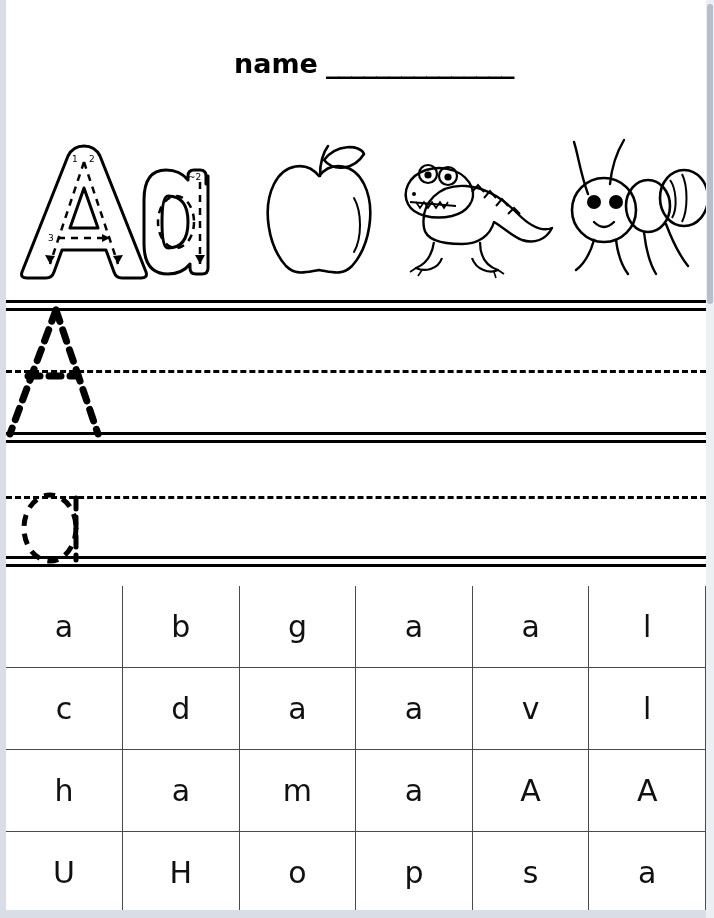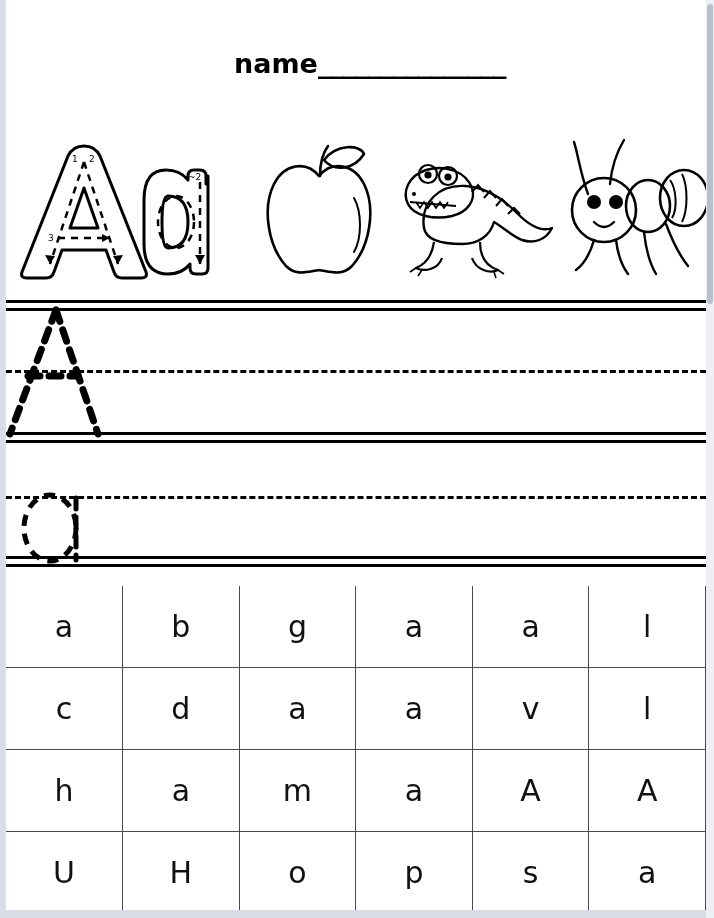--- a/index.html
+++ b/index.html
@@ -42,20 +42,21 @@
     font-size: 27px;
     color: #000;
     letter-spacing: 0px;
     text-align: right;
   }
   .name-line {
     font-family: "DejaVu Sans", sans-serif;
     font-weight: bold;
     font-size: 27px;
     color: #000;
+    margin-left: 8px;
     letter-spacing: -1px;
     white-space: nowrap;
   }
 
   
   .pic-band {
     position: absolute;
     left: 0;
     top: 132px;
     width: 700px;

